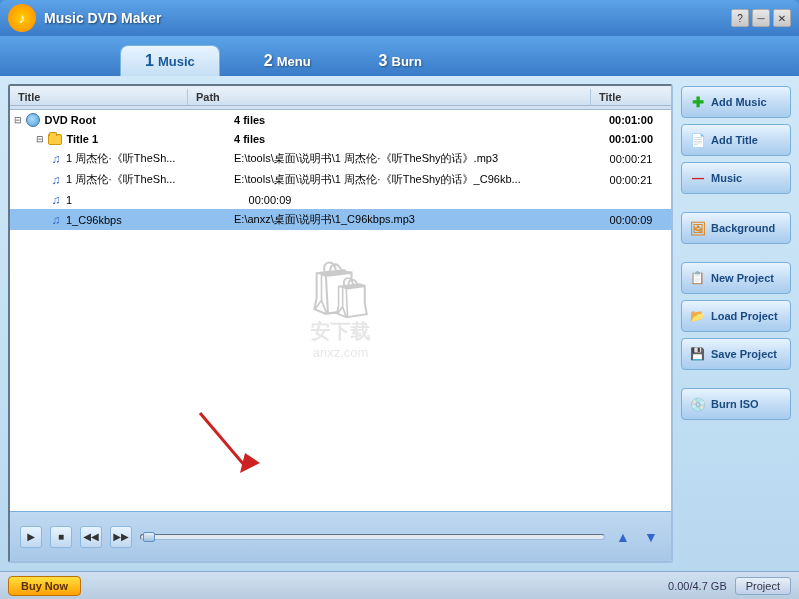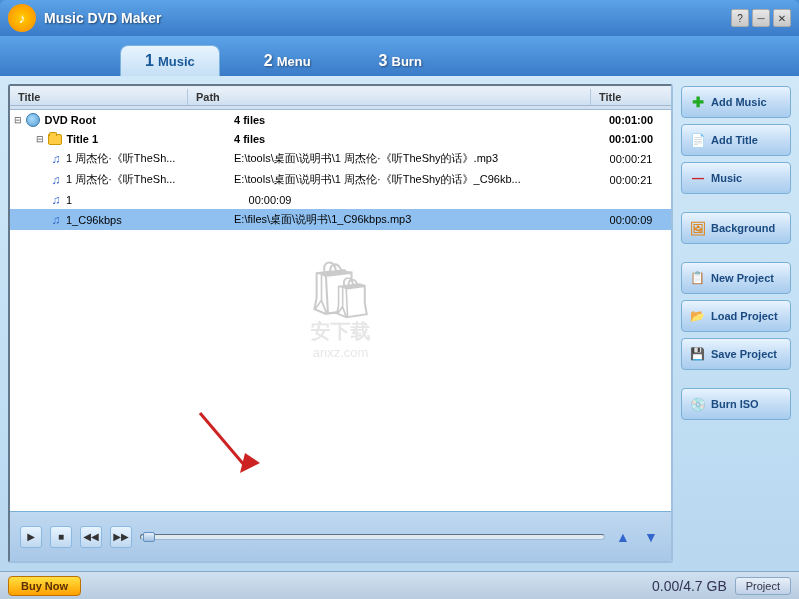--- a/index.html
+++ b/index.html
@@ -326,21 +326,21 @@
       border: 1px solid #c07000;
       border-radius: 4px;
       padding: 3px 12px;
       font-size: 11px;
       font-weight: bold;
       color: #5a3000;
       cursor: pointer;
     }
     .status-space { flex: 1; }
     .status-info {
-      font-size: 14px;
+      font-size: 11px;
       color: #335;
     }
     .settings-btn {
       background: linear-gradient(180deg, #e8f0f8, #c0d0e8);
       border: 1px solid #8aa8c8;
       border-radius: 3px;
       padding: 2px 10px;
       font-size: 11px;
       color: #334;
       cursor: pointer;
@@ -450,21 +450,21 @@
           <span>1</span>
         </div>
         <div class="file-cell cell-length">00:00:09</div>
       </div>
 
       <div class="file-row last-selected">
         <div class="file-cell cell-title" style="padding-left:40px;display:flex;align-items:center;">
           <span class="music-icon">♫</span>
           <span>1_C96kbps</span>
         </div>
-        <div class="file-cell cell-path">E:\files\桌面\说明书\1_C96kbps.mp3</div>
+        <div class="file-cell cell-path">E:\anxz\桌面\说明书\1_C96kbps.mp3</div>
         <div class="file-cell cell-length">00:00:09</div>
       </div>
 
       <div class="watermark">
         <div style="font-size:56px;line-height:1;">🛍</div>
         <div style="font-size:20px;font-weight:bold;color:#888;">安下载</div>
         <div style="font-size:13px;color:#888;">anxz.com</div>
       </div>
 
       <div style="position:absolute;bottom:30px;left:180px;pointer-events:none;">

